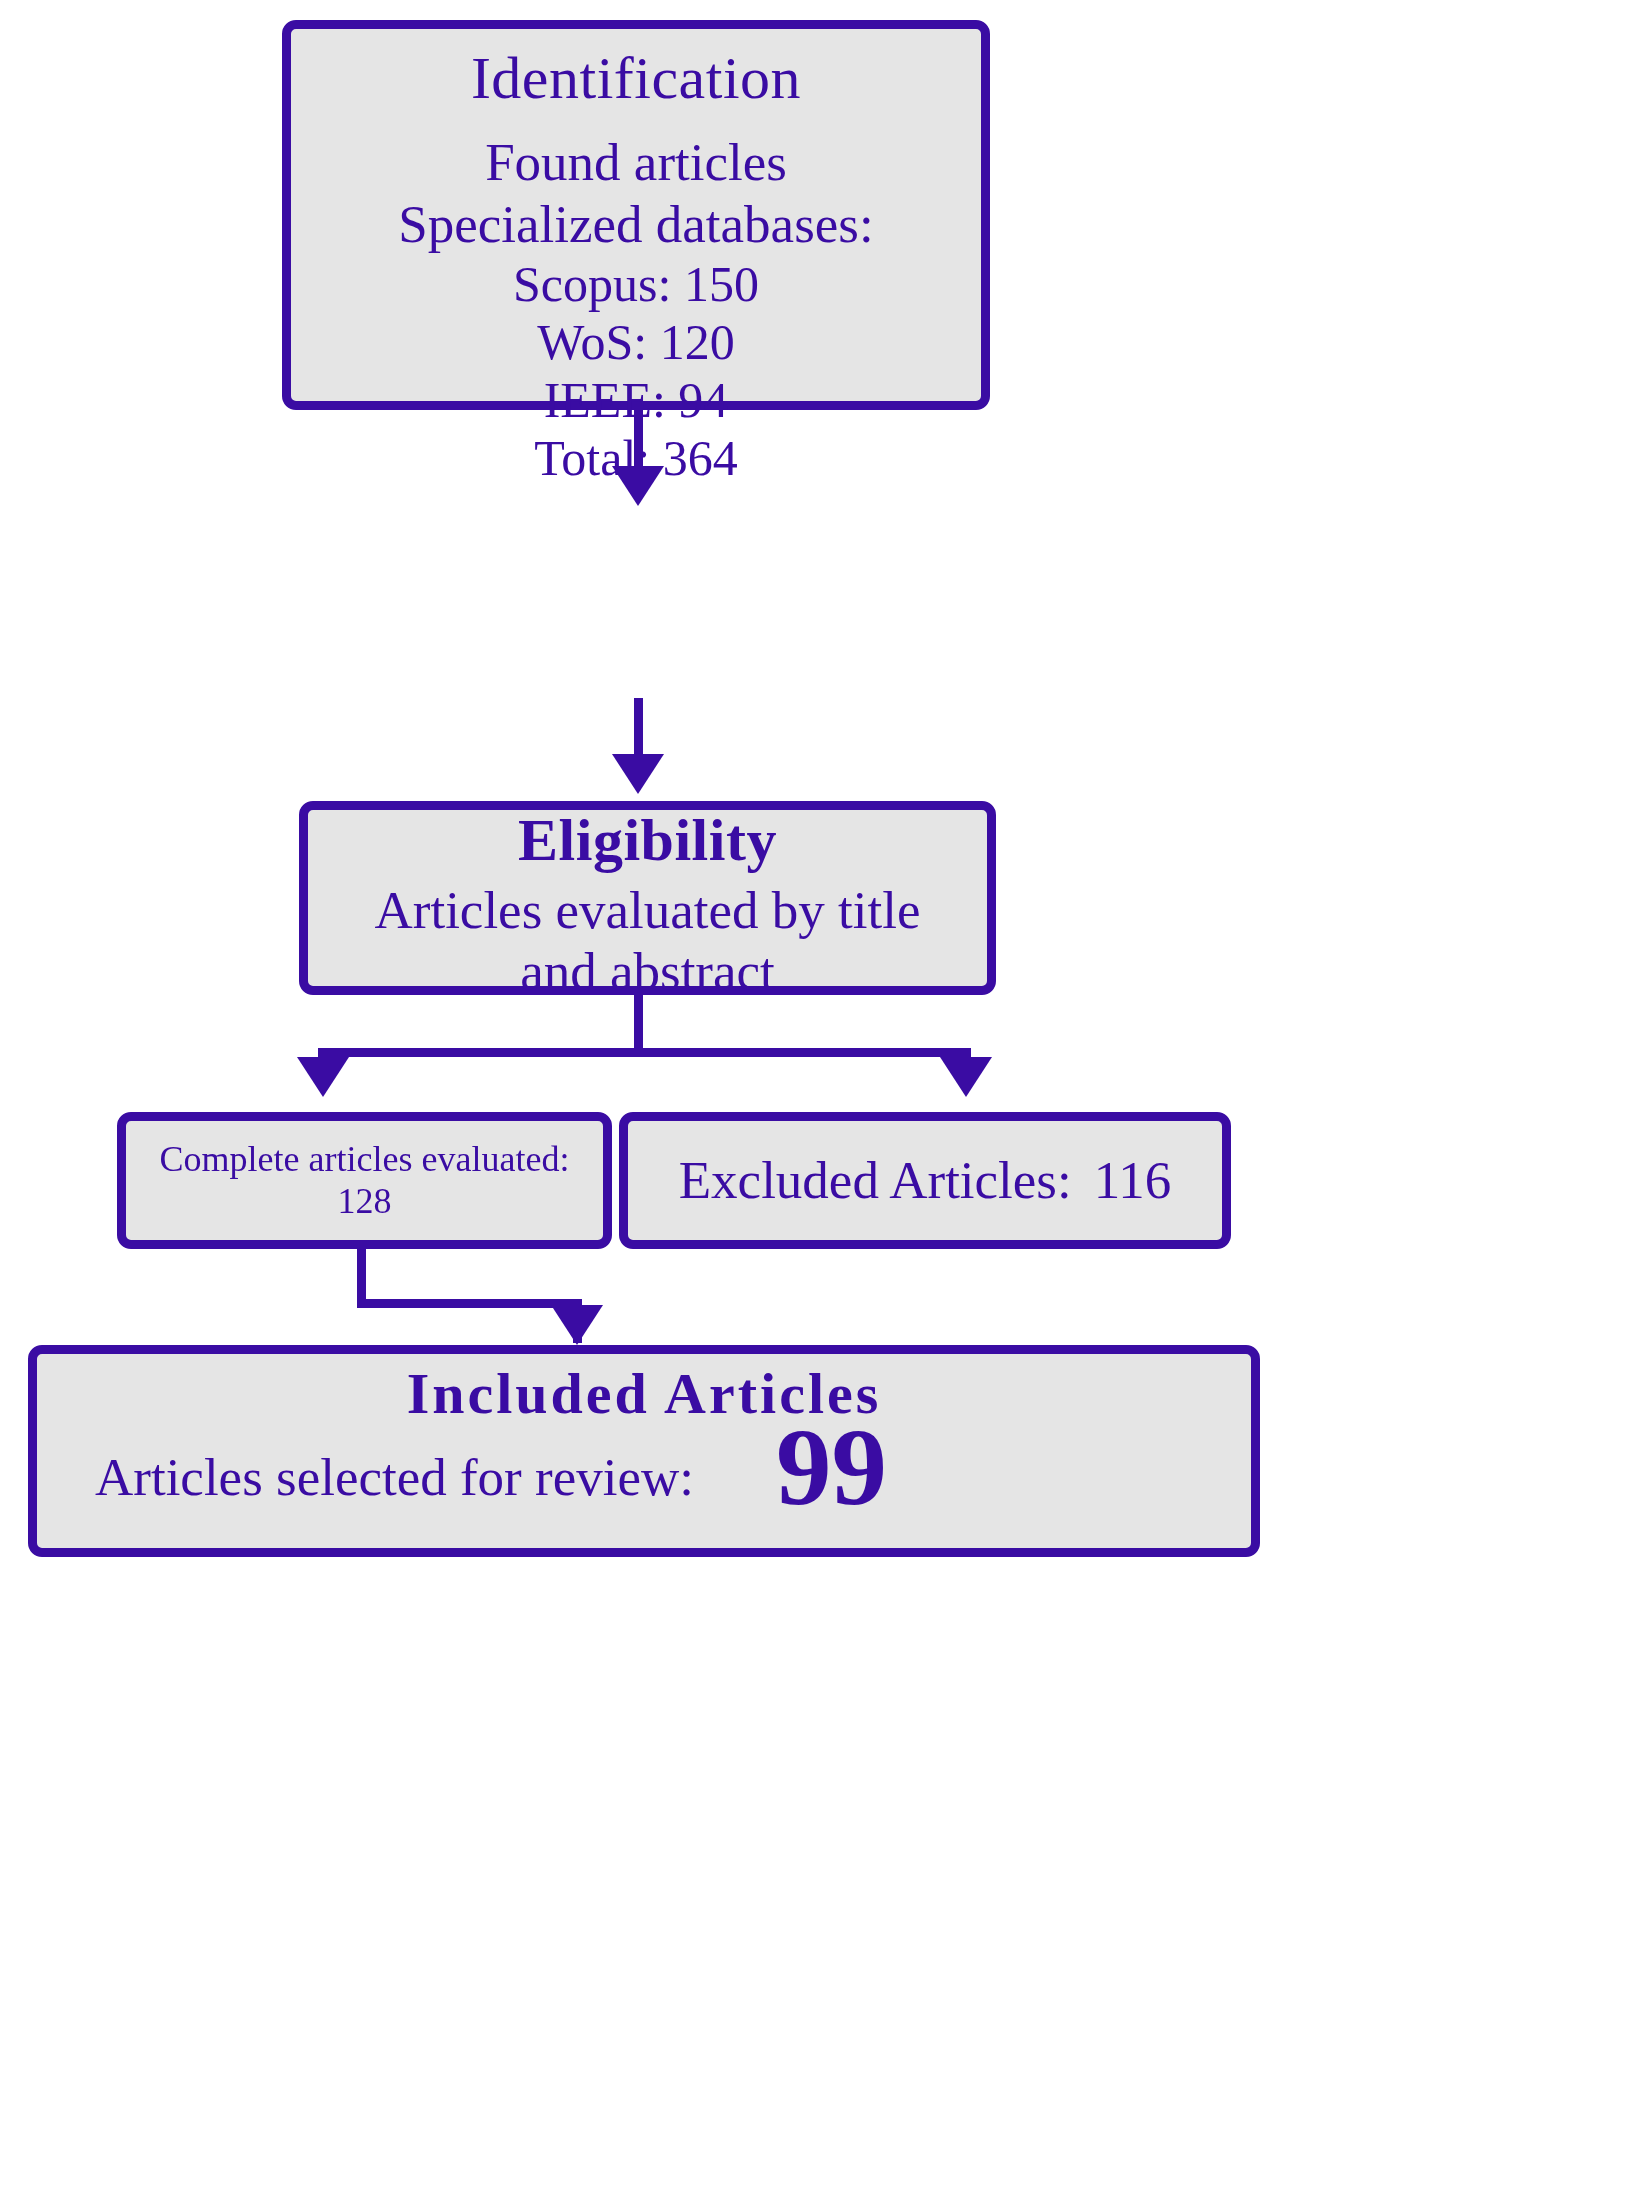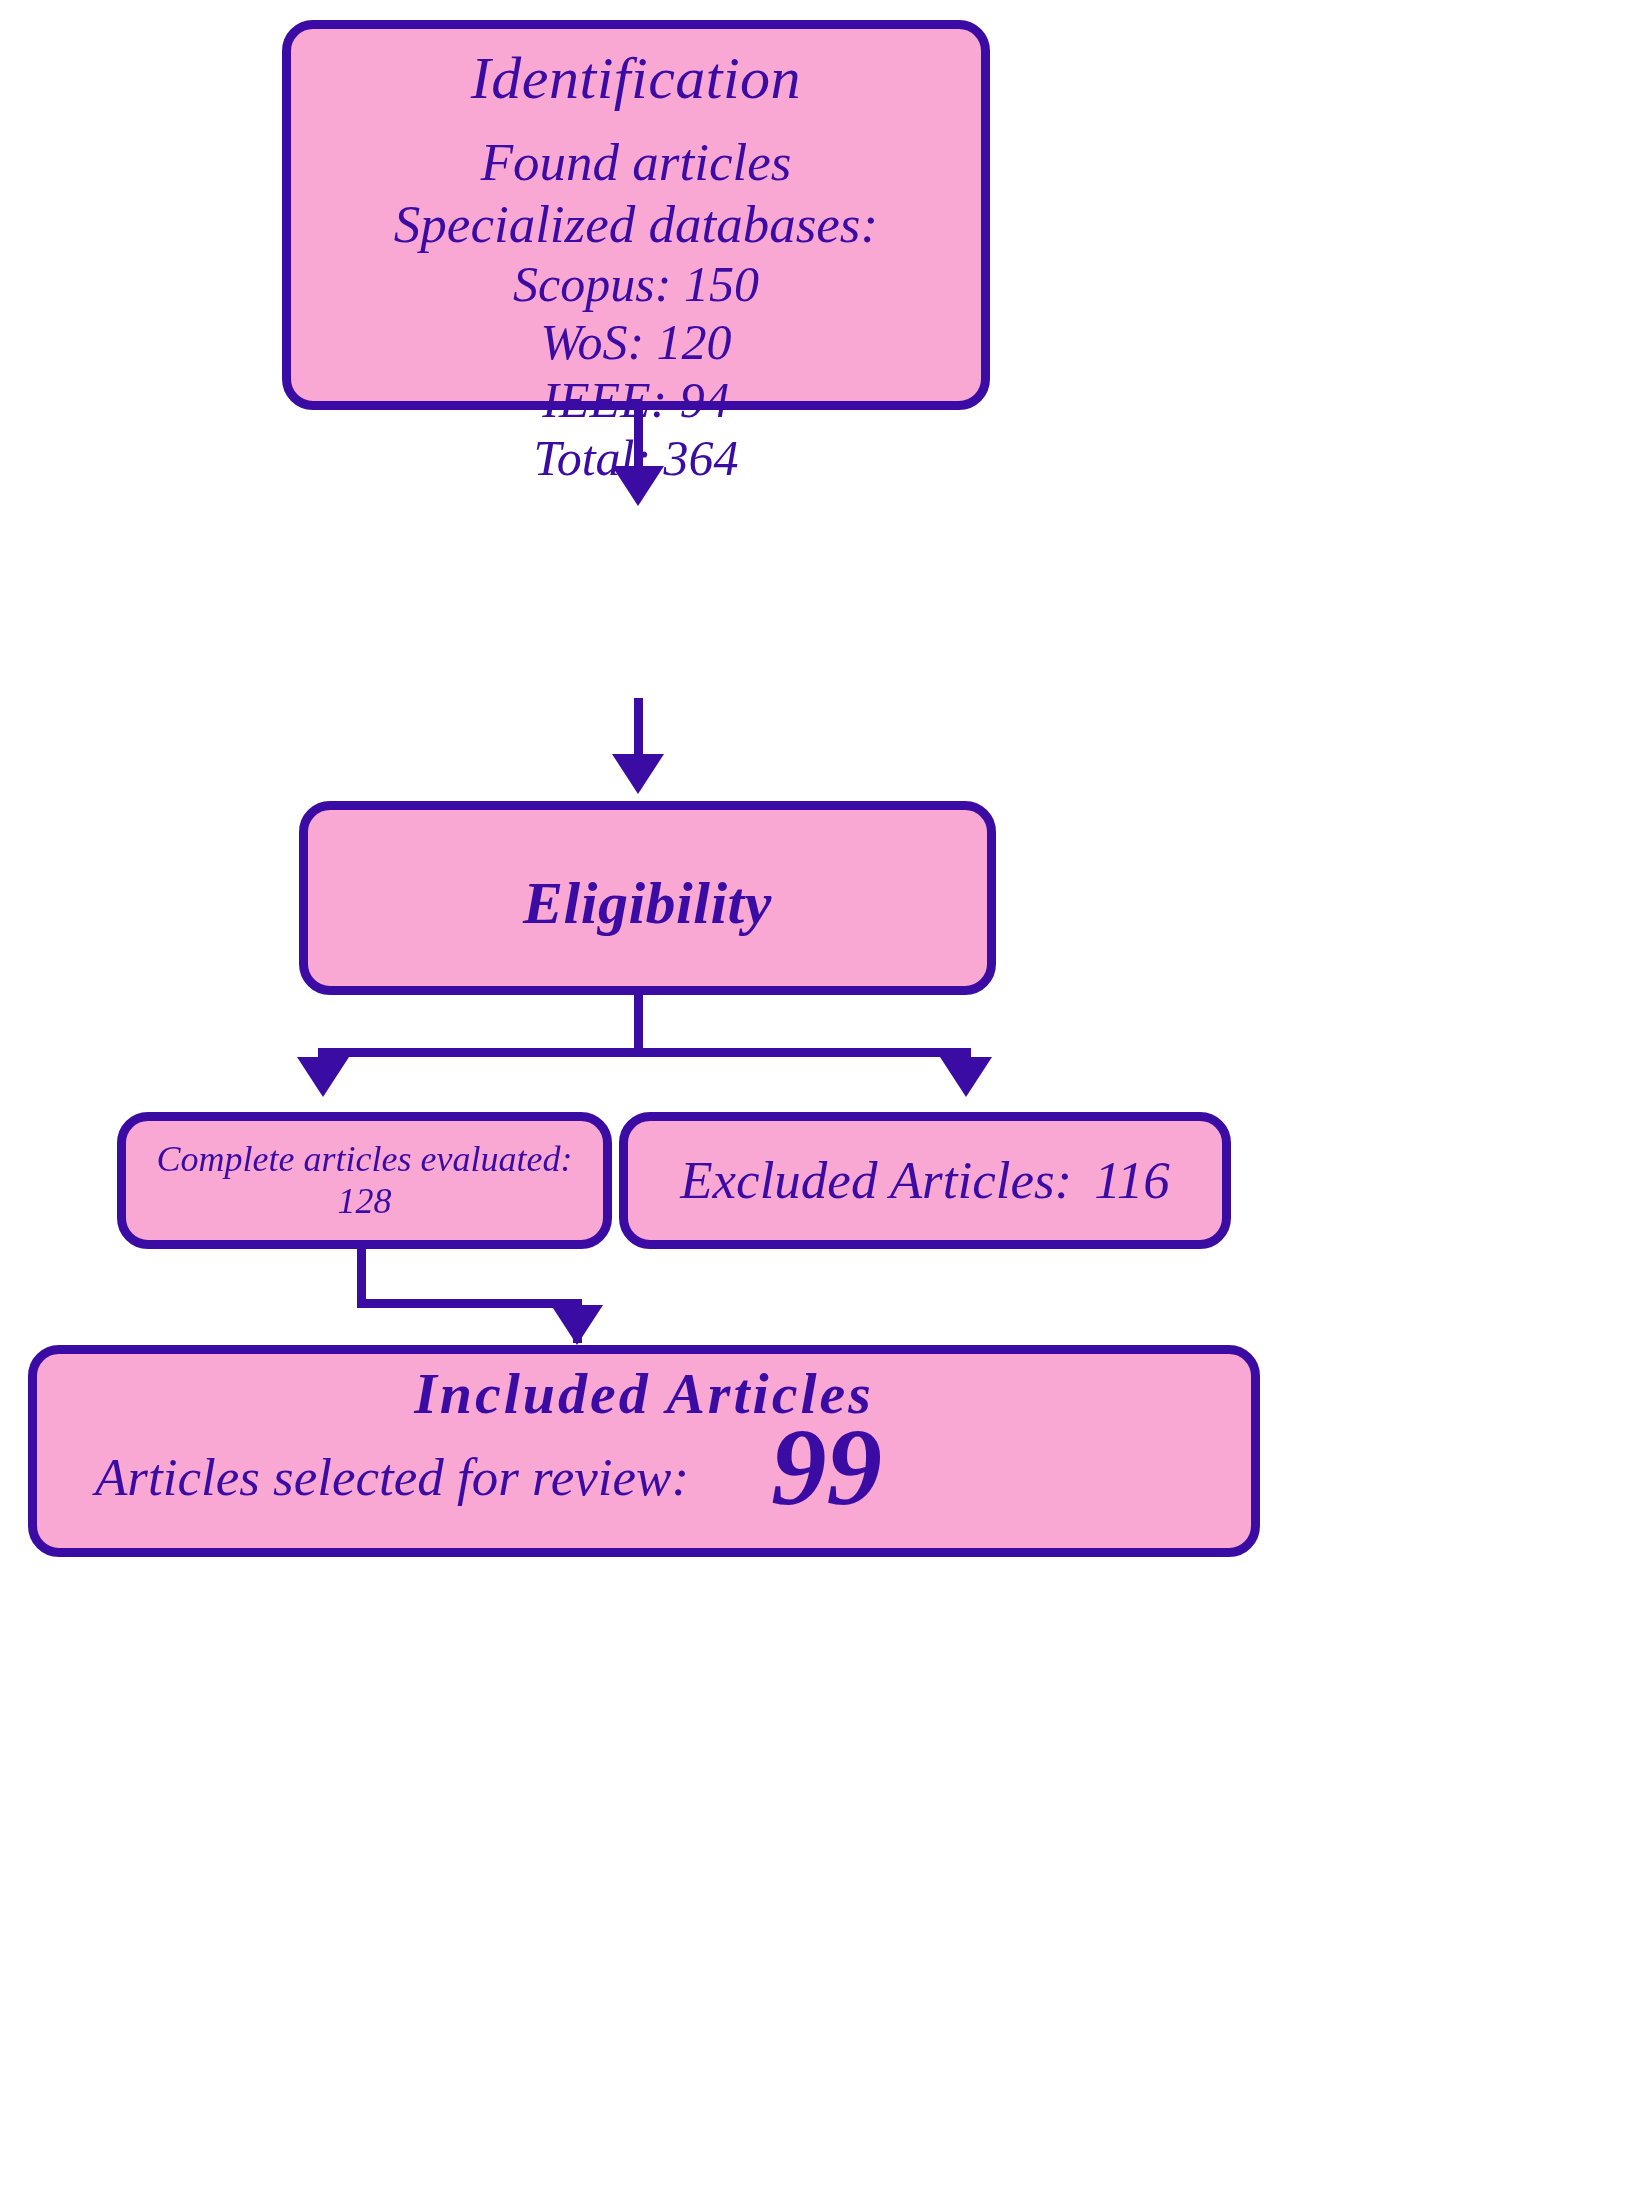--- a/index.html
+++ b/index.html
@@ -16,30 +16,29 @@
     width: 1647px;
     height: 2211px;
     background: #ffffff;
     overflow: hidden;
   }
   
   .box {
     position: absolute;
     box-sizing: border-box;
     border: 9px solid var(--ink, #3A0CA3);
-    border-radius: 31px;
-    background: #f9a8d4;
+    border-radius: 14px;
+    background: #e5e5e5;
     color: var(--ink, #3A0CA3);
     display: flex;
     flex-direction: column;
     align-items: center;
     justify-content: center;
     text-align: center;
     line-height: 1.12;
-    font-style: italic;
   }
   .hdr {
     font-size: 60px;
     letter-spacing: 0.5px;
     white-space: nowrap;
   }
   .hdr.bold {
     font-weight: bold;
   }
   .line {
@@ -179,20 +178,21 @@
 
   <div class="conn vline" id="c1-stem"></div>
   <div class="arrow-down" id="c1-arrow"></div>
 
 
   <div class="conn vline" id="c2-stem"></div>
   <div class="arrow-down" id="c2-arrow"></div>
 
   <div class="box" id="box-eligibility">
     <div class="hdr bold">Eligibility</div>
+    <div class="body">Articles evaluated by title and abstract</div>
   </div>
 
   <div class="conn vline" id="c3-stem"></div>
   <div class="conn hline" id="c3-bar"></div>
   <div class="conn vline" id="c3-left-v"></div>
   <div class="conn vline" id="c3-right-v"></div>
   <div class="arrow-down" id="c3-arrow-l"></div>
   <div class="arrow-down" id="c3-arrow-r"></div>
 
   <div class="box" id="box-complete">

